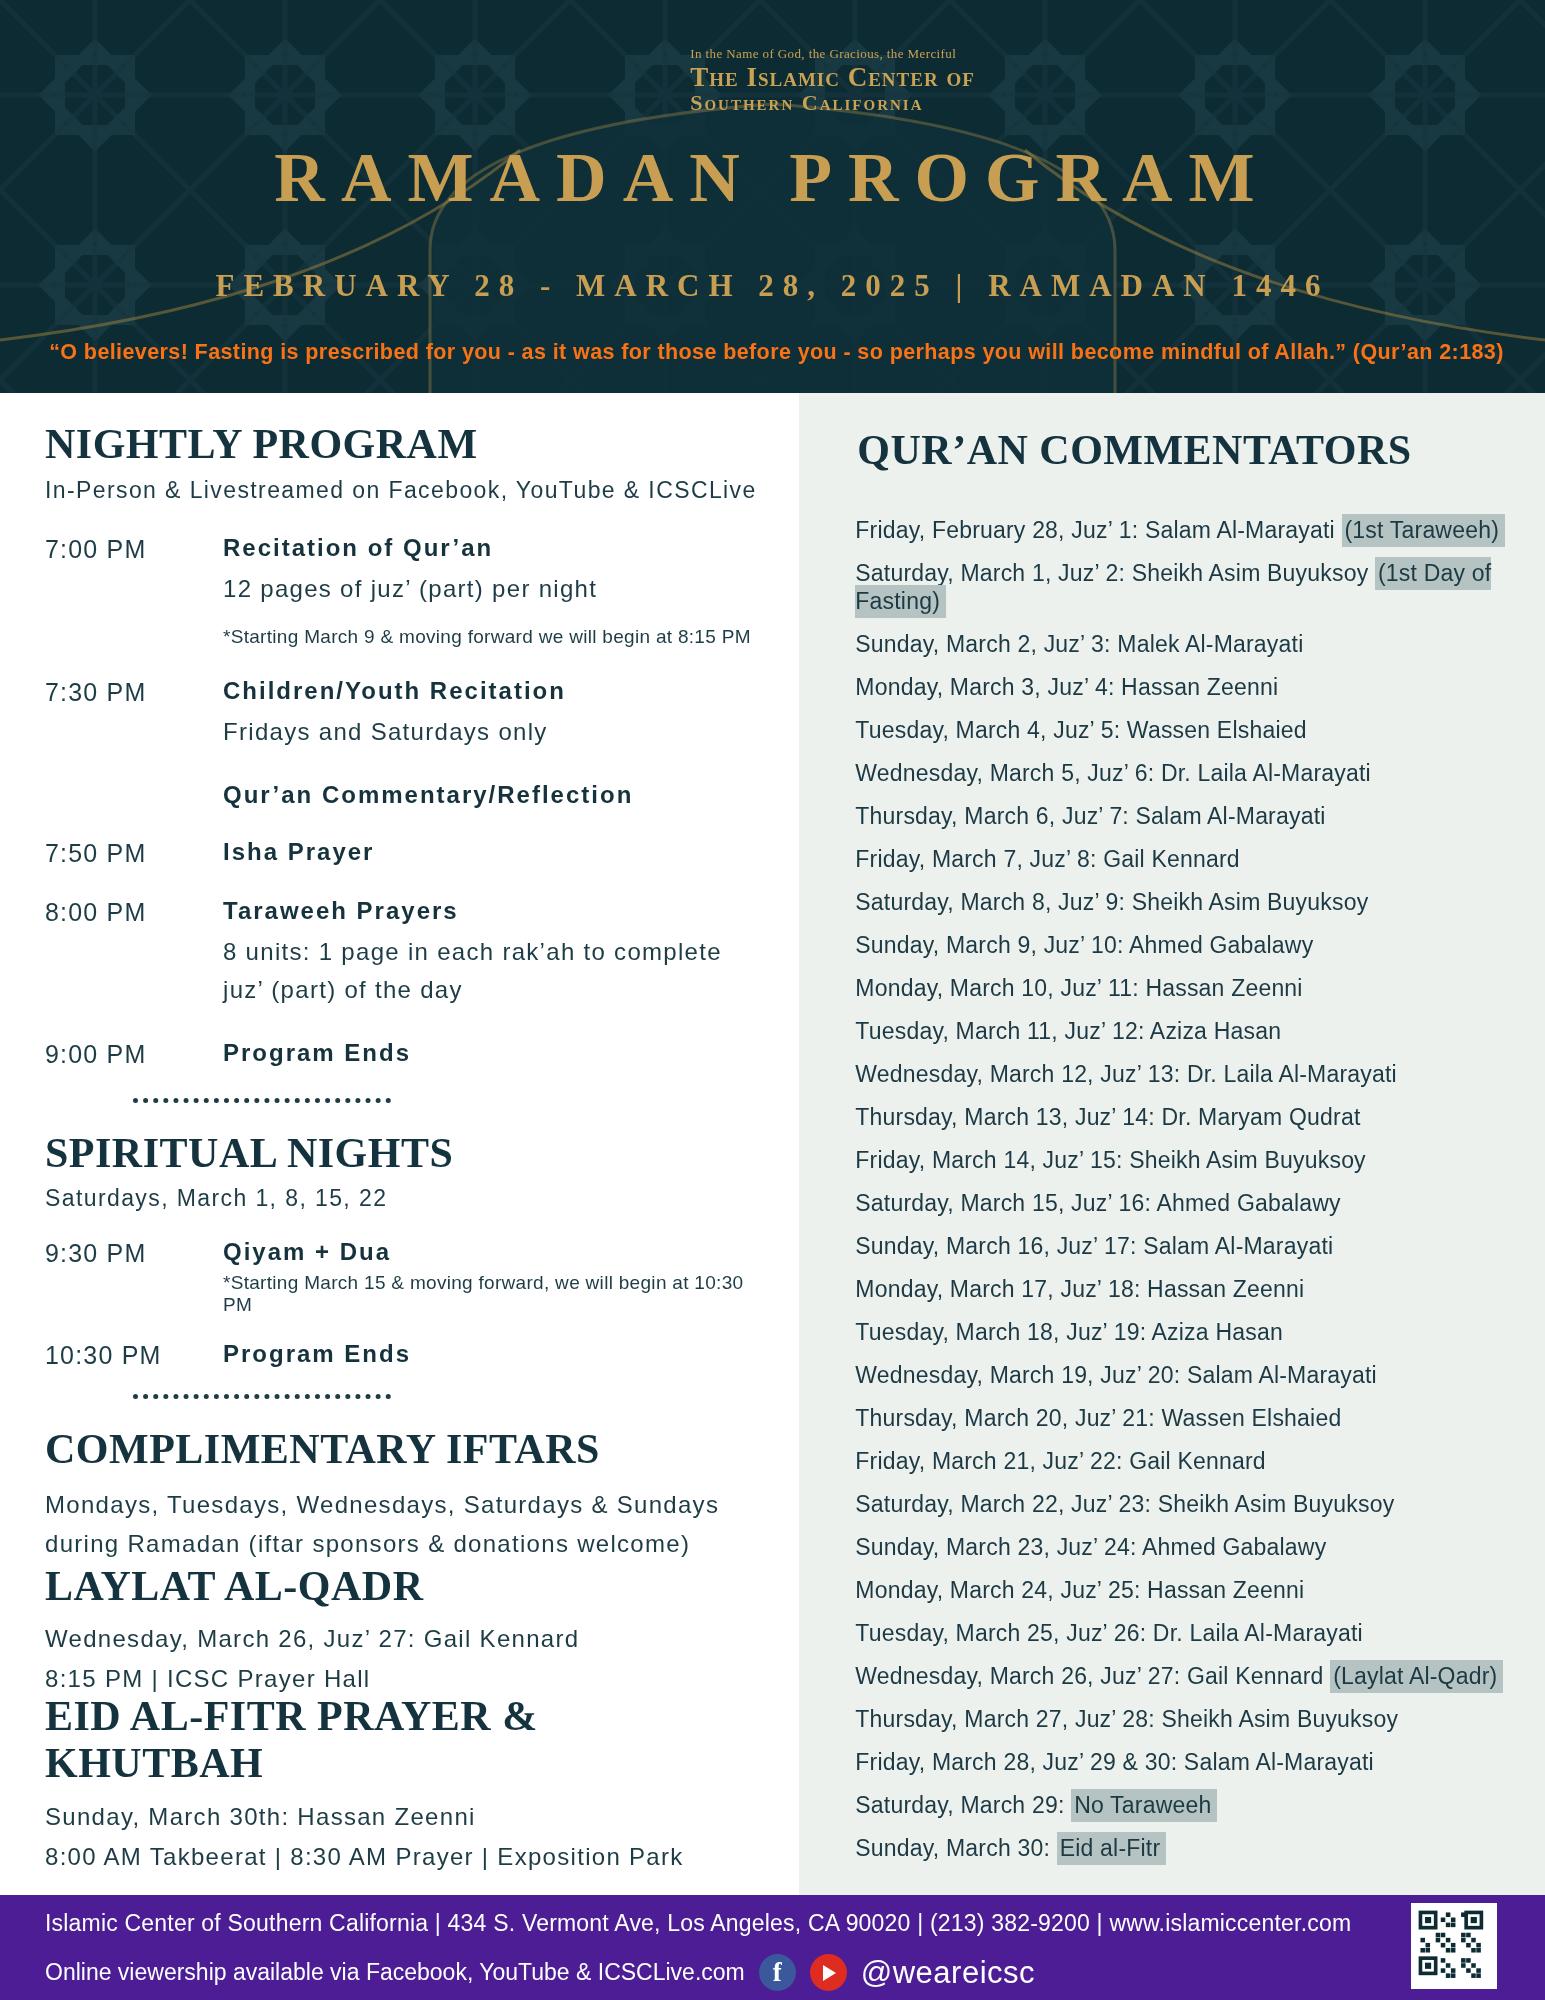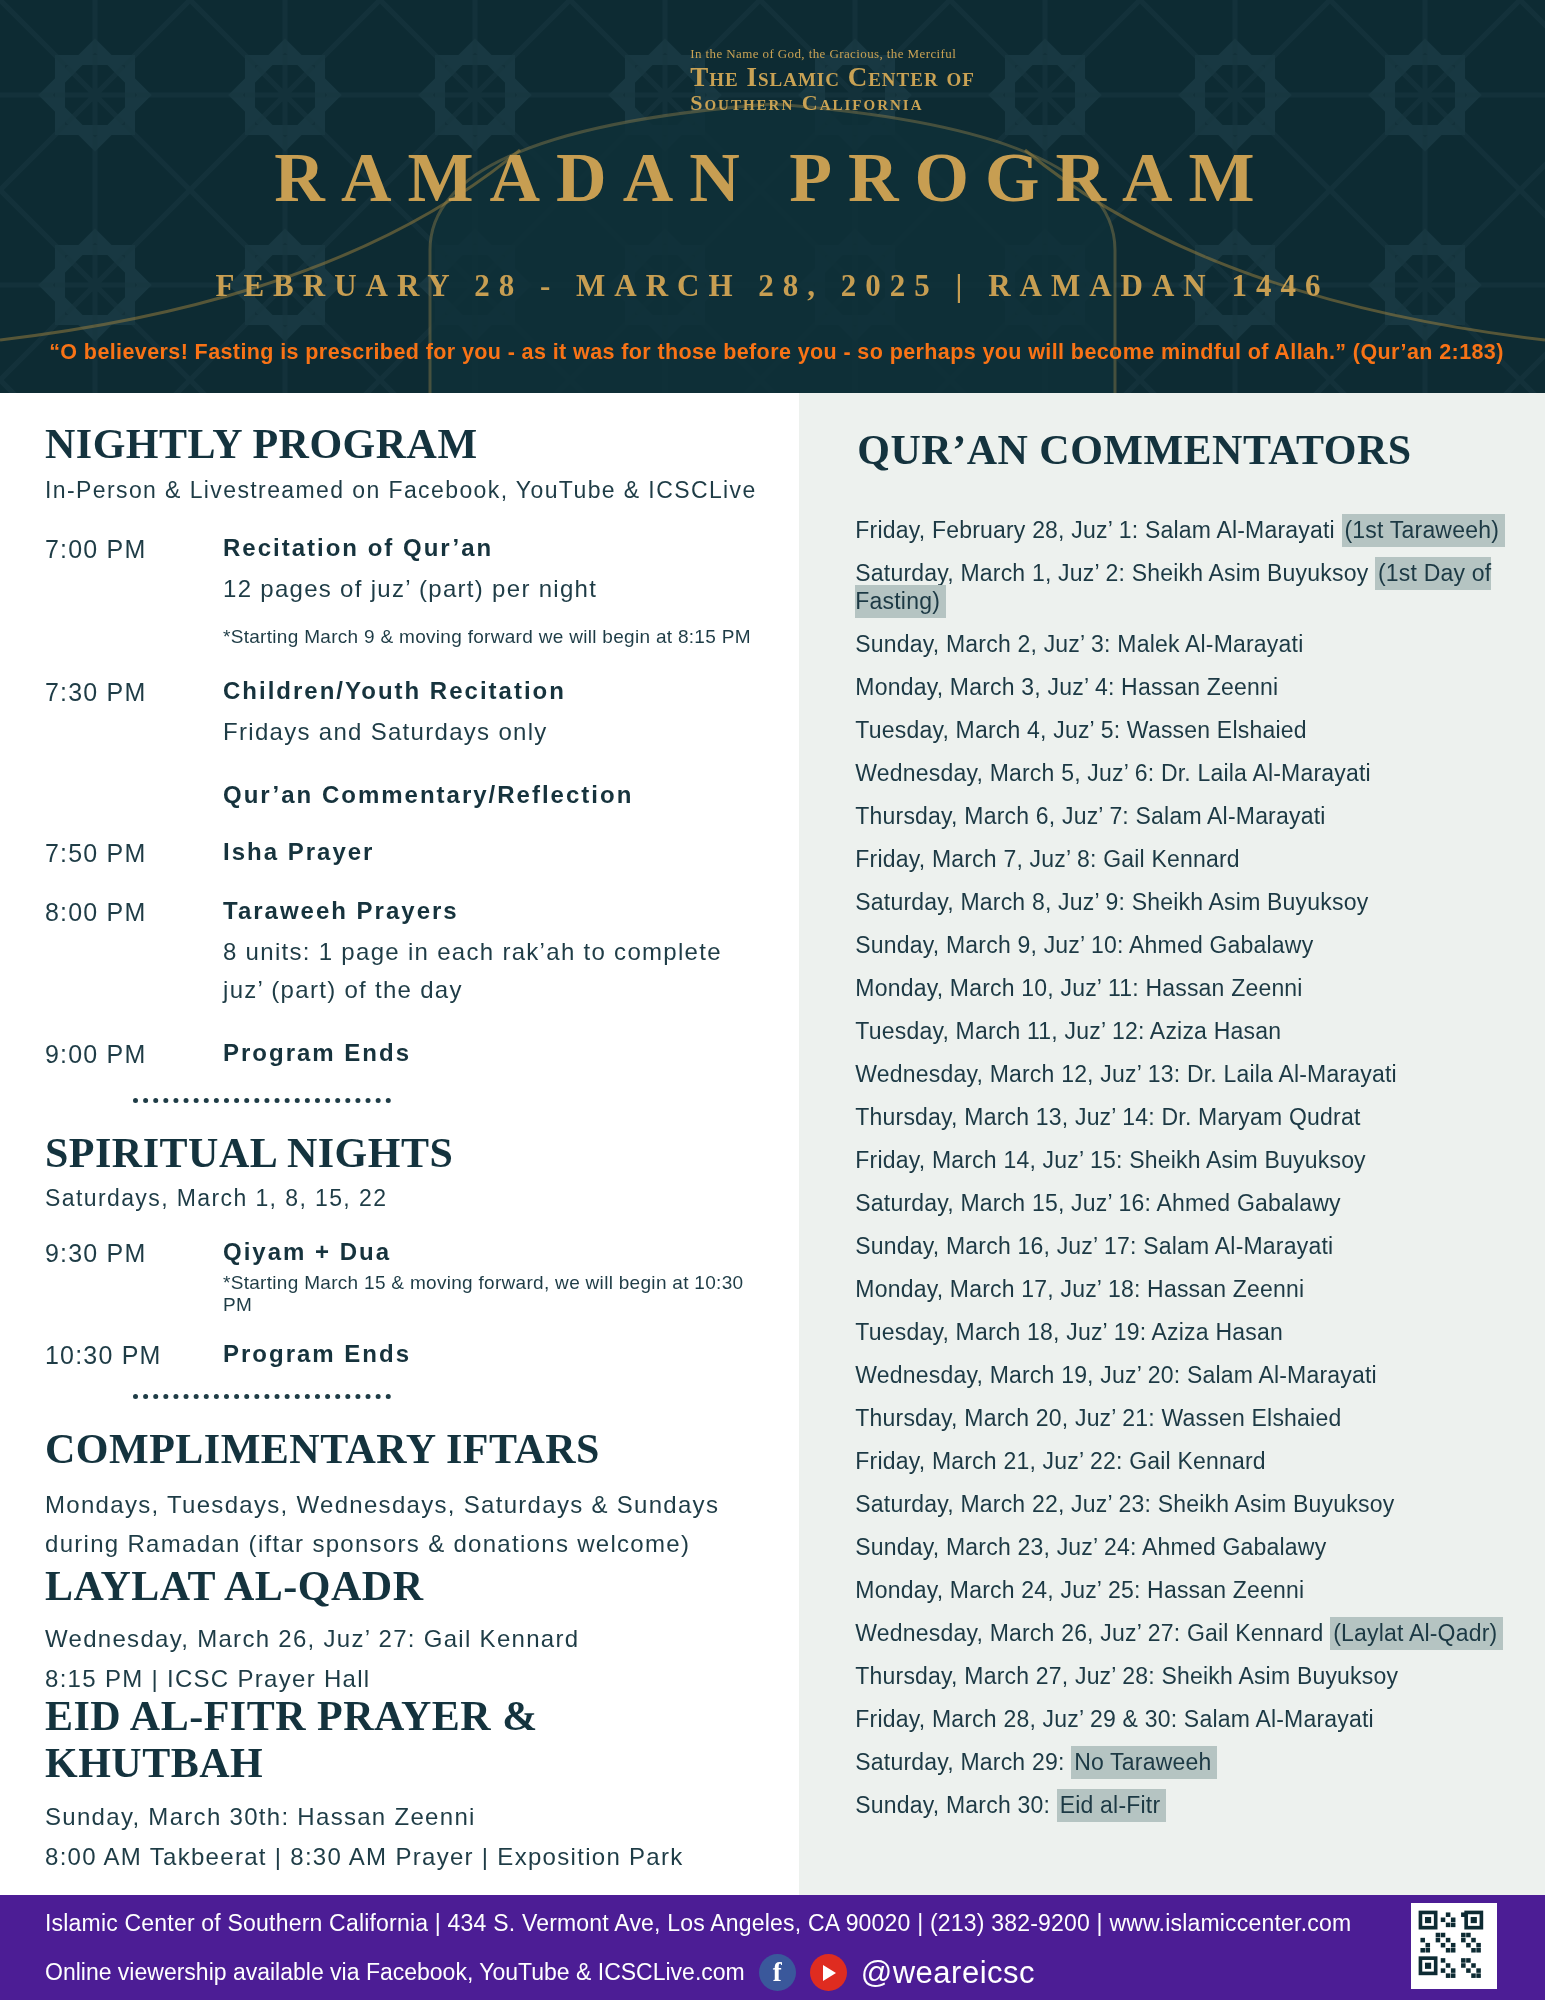--- a/index.html
+++ b/index.html
@@ -209,20 +209,21 @@
           <div class="entry">Saturday, March 15, Juz’ 16: Ahmed Gabalawy</div>
           <div class="entry">Sunday, March 16, Juz’ 17: Salam Al-Marayati</div>
           <div class="entry">Monday, March 17, Juz’ 18: Hassan Zeenni</div>
           <div class="entry">Tuesday, March 18, Juz’ 19: Aziza Hasan</div>
           <div class="entry">Wednesday, March 19, Juz’ 20: Salam Al-Marayati</div>
           <div class="entry">Thursday, March 20, Juz’ 21: Wassen Elshaied</div>
           <div class="entry">Friday, March 21, Juz’ 22: Gail Kennard</div>
           <div class="entry">Saturday, March 22, Juz’ 23: Sheikh Asim Buyuksoy</div>
           <div class="entry">Sunday, March 23, Juz’ 24: Ahmed Gabalawy</div>
           <div class="entry">Monday, March 24, Juz’ 25: Hassan Zeenni</div>
+          <div class="entry">Tuesday, March 25, Juz’ 26: Dr. Laila Al-Marayati</div>
           <div class="entry">Wednesday, March 26, Juz’ 27: Gail Kennard <span class="hl">(Laylat Al-Qadr)</span></div>
           <div class="entry">Thursday, March 27, Juz’ 28: Sheikh Asim Buyuksoy</div>
           <div class="entry">Friday, March 28, Juz’ 29 &amp; 30: Salam Al-Marayati</div>
           <div class="entry">Saturday, March 29: <span class="hl">No Taraweeh</span></div>
           <div class="entry">Sunday, March 30: <span class="hl">Eid al-Fitr</span></div>
         </div>
     </div>
   </div>
 
   <div class="footer">

